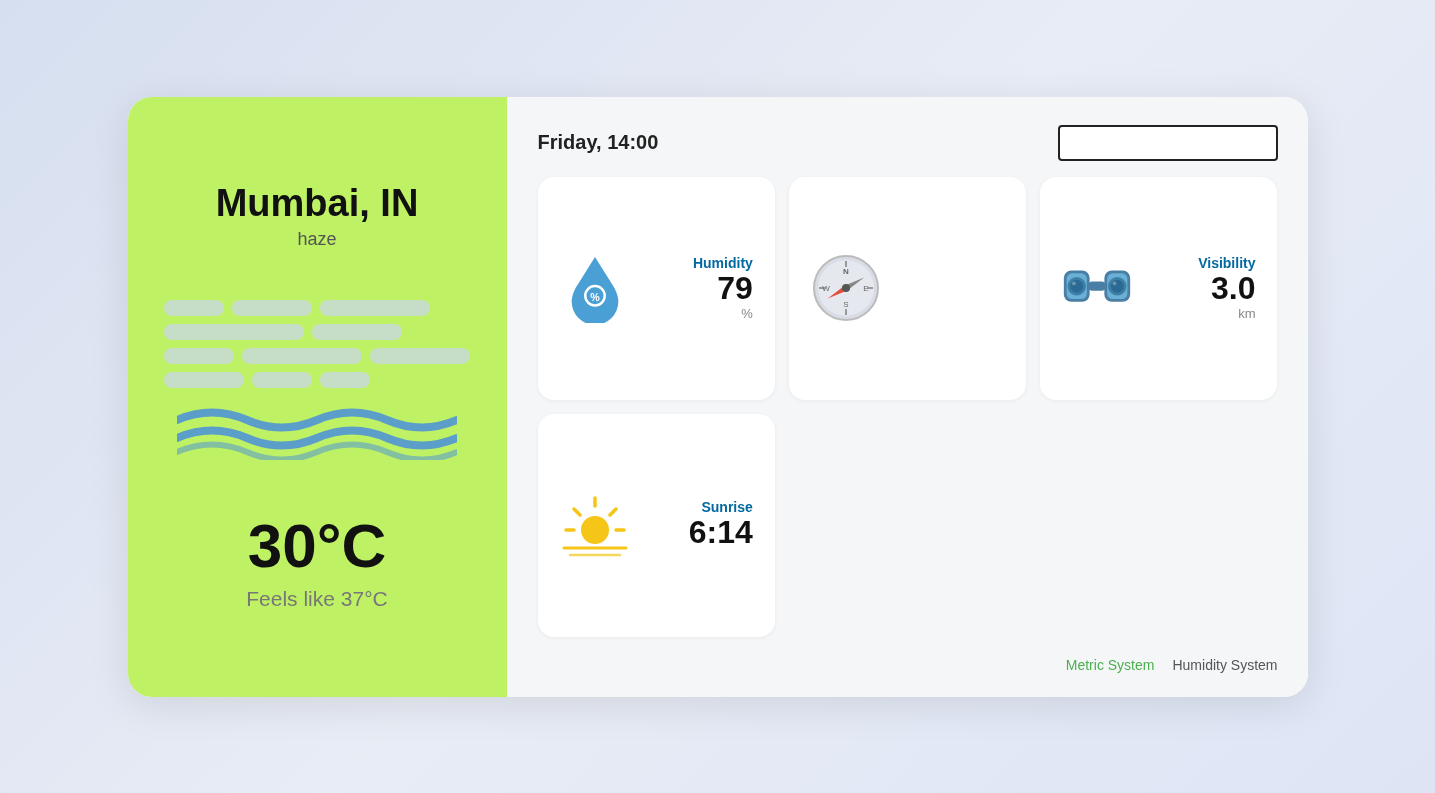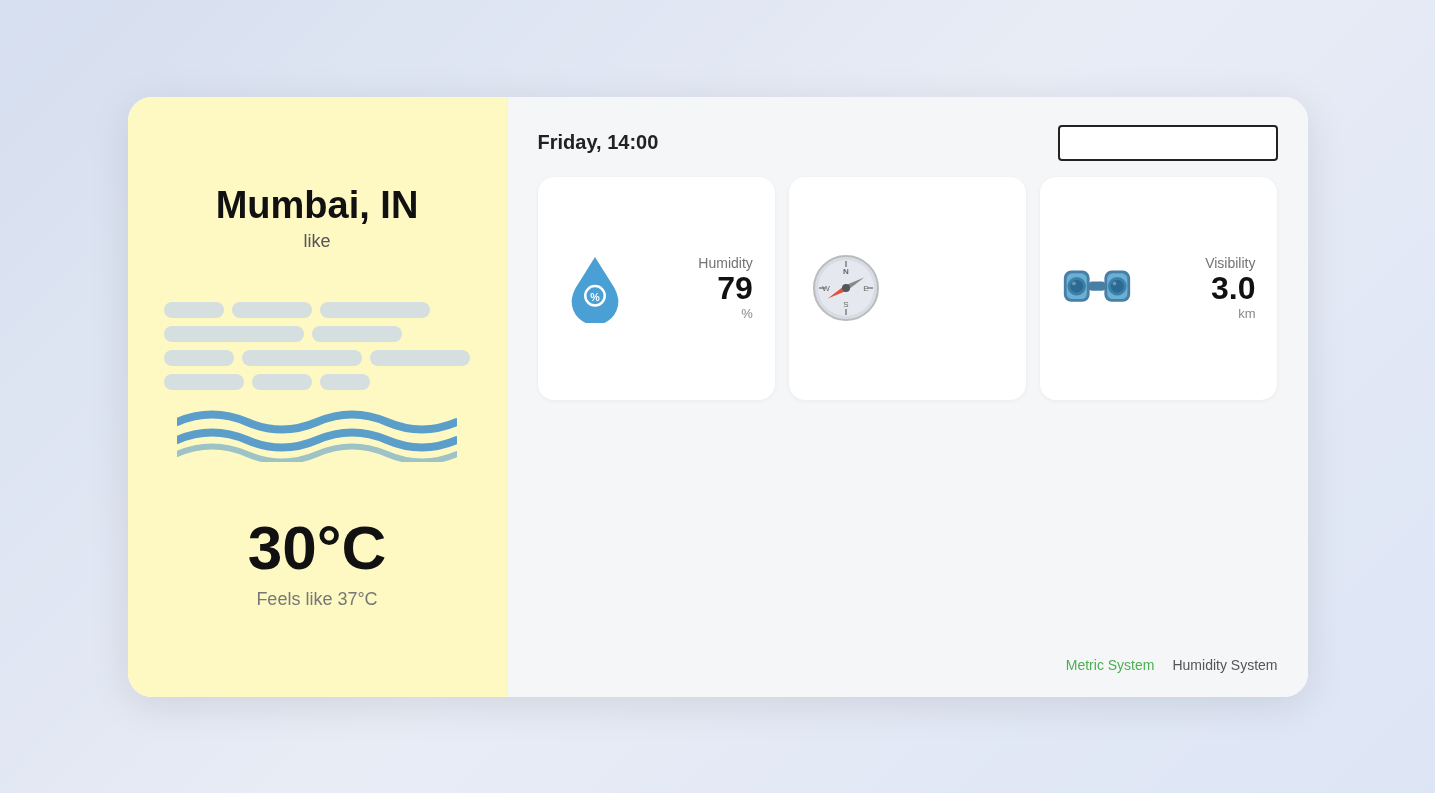--- a/index.html
+++ b/index.html
@@ -21,21 +21,21 @@
       border-radius: 24px;
       display: flex;
       box-shadow: 0 8px 40px rgba(0,0,0,0.1);
       overflow: hidden;
     }
 
     
     .left-panel {
       width: 380px;
       min-width: 380px;
-      background: #fef9c3;
+      background: #bef264;
       display: flex;
       flex-direction: column;
       align-items: center;
       justify-content: center;
       padding: 30px;
       border-right: 1px solid #f0f0f0;
     }
 
     .city-name {
       font-size: 38px;
@@ -108,21 +108,21 @@
     }
 
     .temperature {
       font-size: 62px;
       font-weight: 800;
       color: #111;
       margin-top: 10px;
     }
 
     .feels-like {
-      font-size: 18px;
+      font-size: 21px;
       color: #777;
       margin-top: 6px;
     }
 
     
     .right-panel {
       flex: 1;
       background: #f5f6f8;
       padding: 28px 30px 24px 30px;
       display: flex;
@@ -173,22 +173,22 @@
 
     .tile-info {
       display: flex;
       flex-direction: column;
       align-items: flex-end;
       text-align: right;
     }
 
     .tile-label {
       font-size: 14px;
-      color: #737373;
-      font-weight: 400;
+      color: #0369a1;
+      font-weight: 700;
     }
 
     .tile-value {
       font-size: 32px;
       font-weight: 700;
       color: #111;
       line-height: 1.1;
       text-align: center;
     }
 
@@ -243,21 +243,21 @@
       color: #555;
     }
   </style>
 </head>
 <body>
 
 <div class="weather-card">
 
   <div class="left-panel">
     <div class="city-name">Mumbai, IN</div>
-    <div class="condition">like</div>
+    <div class="condition">haze</div>
 
     <div class="haze-illustration">
       <div class="haze-clouds">
         <div class="haze-row">
           <div class="haze-bar b1"></div>
           <div class="haze-bar b2"></div>
           <div class="haze-bar b3"></div>
         </div>
         <div class="haze-row">
           <div class="haze-bar b4"></div>
@@ -354,20 +354,43 @@
             <rect x="28" y="20" width="20" height="10" rx="5" fill="#4a7fa5"></rect>
           </svg>
         </div>
         <div class="tile-info">
           <span class="tile-label">Visibility</span>
           <span class="tile-value">3.0</span>
           <span class="tile-unit">km</span>
         </div>
       </div>
 
+      <div class="weather-tile">
+        <div class="tile-icon-area">
+          <svg width="70" height="66" viewBox="0 0 70 66" xmlns="http://www.w3.org/2000/svg">
+
+            <circle cx="35" cy="38" r="14" fill="#f5c518"></circle>
+
+            <line x1="35" y1="6" x2="35" y2="14" stroke="#f5c518" stroke-width="3.5" stroke-linecap="round"></line>
+            <line x1="14" y1="17" x2="20" y2="23" stroke="#f5c518" stroke-width="3.5" stroke-linecap="round"></line>
+            <line x1="56" y1="17" x2="50" y2="23" stroke="#f5c518" stroke-width="3.5" stroke-linecap="round"></line>
+            <line x1="6" y1="38" x2="14" y2="38" stroke="#f5c518" stroke-width="3.5" stroke-linecap="round"></line>
+            <line x1="64" y1="38" x2="56" y2="38" stroke="#f5c518" stroke-width="3.5" stroke-linecap="round"></line>
+
+            <line x1="4" y1="56" x2="66" y2="56" stroke="#f5c518" stroke-width="3" stroke-linecap="round"></line>
+            <line x1="10" y1="63" x2="60" y2="63" stroke="#f5c518" stroke-width="2.5" stroke-linecap="round" opacity="0.7"></line>
+
+            <line x1="35" y1="30" x2="35" y2="22" stroke="#f59" stroke-width="0"></line>
+          </svg>
+        </div>
+        <div class="tile-info">
+          <span class="tile-label">Sunrise</span>
+          <span class="tile-value">6:14</span>
+        </div>
+      </div>
 
 
     </div>
 
     <div class="units-bar">
       <button class="unit-btn active">Metric System</button>
       <button class="unit-btn inactive">Humidity System</button>
     </div>
   </div>
 

